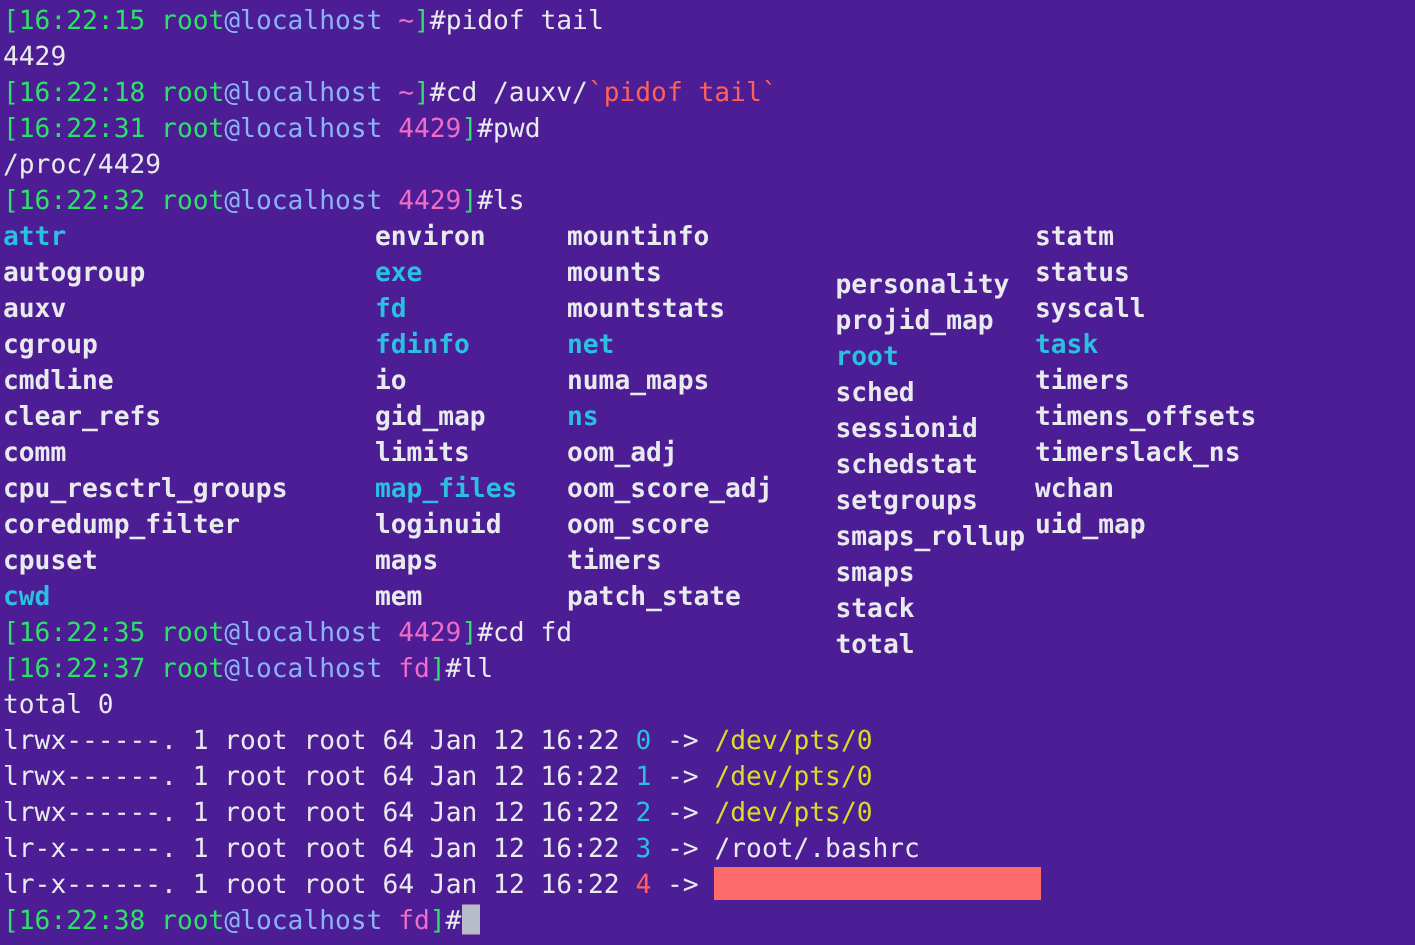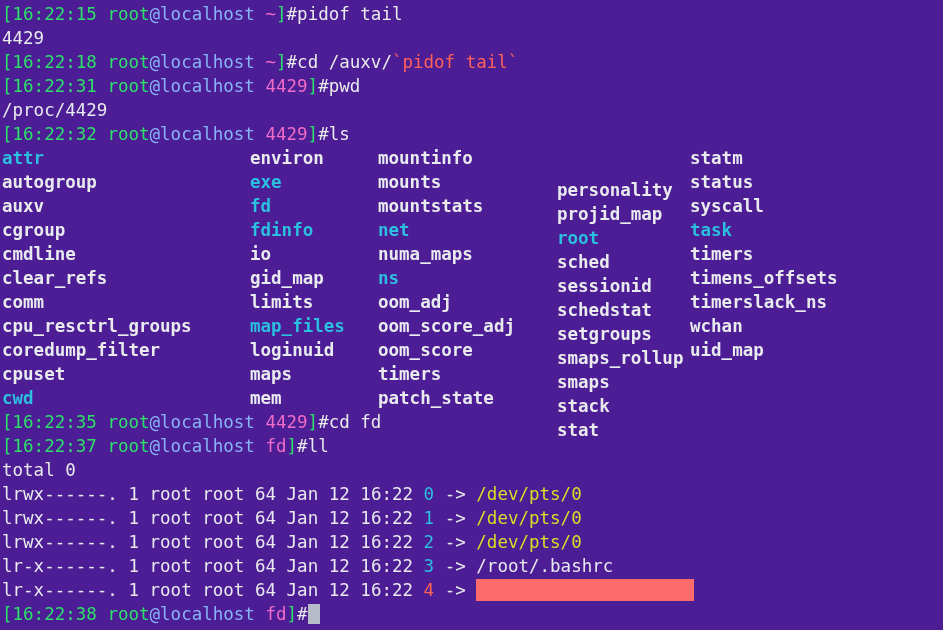--- a/index.html
+++ b/index.html
@@ -92,21 +92,21 @@
       <div class="ls-row"><span class="ls-cell lsc0 c-cyan">attr</span><span class="ls-cell lsc1 c-white">environ</span><span class="ls-cell lsc2 c-white">mountinfo</span><span class="ls-cell lsc3 c-white">personality</span><span class="ls-cell lsc4 c-white">statm</span></div>
       <div class="ls-row"><span class="ls-cell lsc0 c-white">autogroup</span><span class="ls-cell lsc1 c-cyan">exe</span><span class="ls-cell lsc2 c-white">mounts</span><span class="ls-cell lsc3 c-white">projid_map</span><span class="ls-cell lsc4 c-white">status</span></div>
       <div class="ls-row"><span class="ls-cell lsc0 c-white">auxv</span><span class="ls-cell lsc1 c-cyan">fd</span><span class="ls-cell lsc2 c-white">mountstats</span><span class="ls-cell lsc3 c-cyan">root</span><span class="ls-cell lsc4 c-white">syscall</span></div>
       <div class="ls-row"><span class="ls-cell lsc0 c-white">cgroup</span><span class="ls-cell lsc1 c-cyan">fdinfo</span><span class="ls-cell lsc2 c-cyan">net</span><span class="ls-cell lsc3 c-white">sched</span><span class="ls-cell lsc4 c-cyan">task</span></div>
       <div class="ls-row"><span class="ls-cell lsc0 c-white">cmdline</span><span class="ls-cell lsc1 c-white">io</span><span class="ls-cell lsc2 c-white">numa_maps</span><span class="ls-cell lsc3 c-white">sessionid</span><span class="ls-cell lsc4 c-white">timers</span></div>
       <div class="ls-row"><span class="ls-cell lsc0 c-white">clear_refs</span><span class="ls-cell lsc1 c-white">gid_map</span><span class="ls-cell lsc2 c-cyan">ns</span><span class="ls-cell lsc3 c-white">schedstat</span><span class="ls-cell lsc4 c-white">timens_offsets</span></div>
       <div class="ls-row"><span class="ls-cell lsc0 c-white">comm</span><span class="ls-cell lsc1 c-white">limits</span><span class="ls-cell lsc2 c-white">oom_adj</span><span class="ls-cell lsc3 c-white">setgroups</span><span class="ls-cell lsc4 c-white">timerslack_ns</span></div>
       <div class="ls-row"><span class="ls-cell lsc0 c-white">cpu_resctrl_groups</span><span class="ls-cell lsc1 c-cyan">map_files</span><span class="ls-cell lsc2 c-white">oom_score_adj</span><span class="ls-cell lsc3 c-white">smaps_rollup</span><span class="ls-cell lsc4 c-white">wchan</span></div>
       <div class="ls-row"><span class="ls-cell lsc0 c-white">coredump_filter</span><span class="ls-cell lsc1 c-white">loginuid</span><span class="ls-cell lsc2 c-white">oom_score</span><span class="ls-cell lsc3 c-white">smaps</span><span class="ls-cell lsc4 c-white">uid_map</span></div>
       <div class="ls-row"><span class="ls-cell lsc0 c-white">cpuset</span><span class="ls-cell lsc1 c-white">maps</span><span class="ls-cell lsc2 c-white">timers</span><span class="ls-cell lsc3 c-white">stack</span></div>
-      <div class="ls-row"><span class="ls-cell lsc0 c-cyan">cwd</span><span class="ls-cell lsc1 c-white">mem</span><span class="ls-cell lsc2 c-white">patch_state</span><span class="ls-cell lsc3 c-white">stat</span></div>
+      <div class="ls-row"><span class="ls-cell lsc0 c-cyan">cwd</span><span class="ls-cell lsc1 c-white">mem</span><span class="ls-cell lsc2 c-white">patch_state</span><span class="ls-cell lsc3 c-white">total</span></div>
     </div>
 
   <div class="line"><span class="c-green">[</span><span class="c-green">16:22:35</span><span> </span><span class="c-green">root</span><span class="c-blue">@localhost</span><span> </span><span class="c-magenta">4429</span><span class="c-green">]</span><span class="c-white">#</span><span class="c-white">cd fd</span></div>
 
   <div class="line"><span class="c-green">[</span><span class="c-green">16:22:37</span><span> </span><span class="c-green">root</span><span class="c-blue">@localhost</span><span> </span><span class="c-magenta">fd</span><span class="c-green">]</span><span class="c-white">#</span><span class="c-white">ll</span></div>
 
   <div class="line"><span class="c-white">total 0</span></div>
 
   <div id="ll-rows">
       <div class="line"><span class="c-white">lrwx------.</span><span> </span><span class="c-white">1</span><span> </span><span class="c-white">root</span><span> </span><span class="c-white">root</span><span> </span><span class="c-white">64</span><span> </span><span class="c-white">Jan</span><span> </span><span class="c-white">12</span><span> </span><span class="c-white">16:22</span><span> </span><span class="c-cyan">0</span><span> </span><span class="c-white">-&gt;</span><span> </span><span class="c-yellow">/dev/pts/0</span></div>

